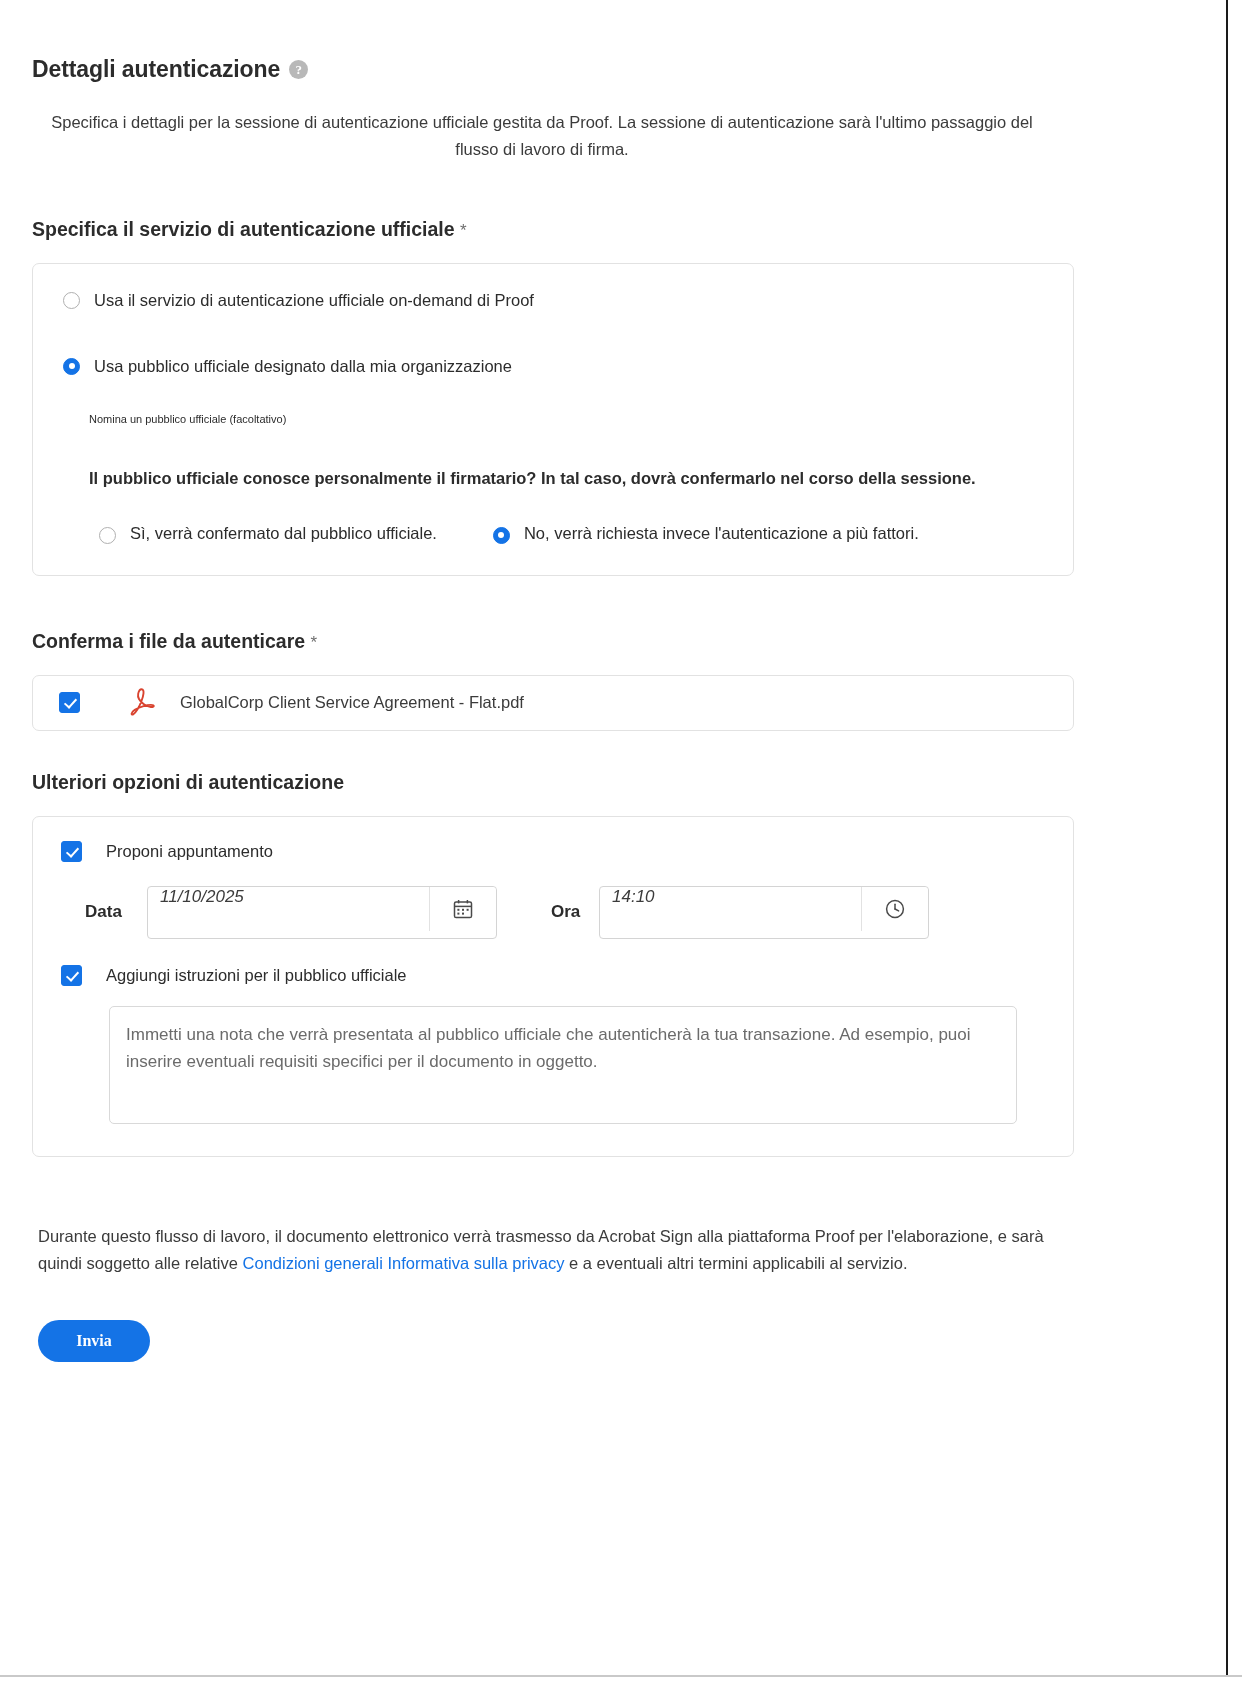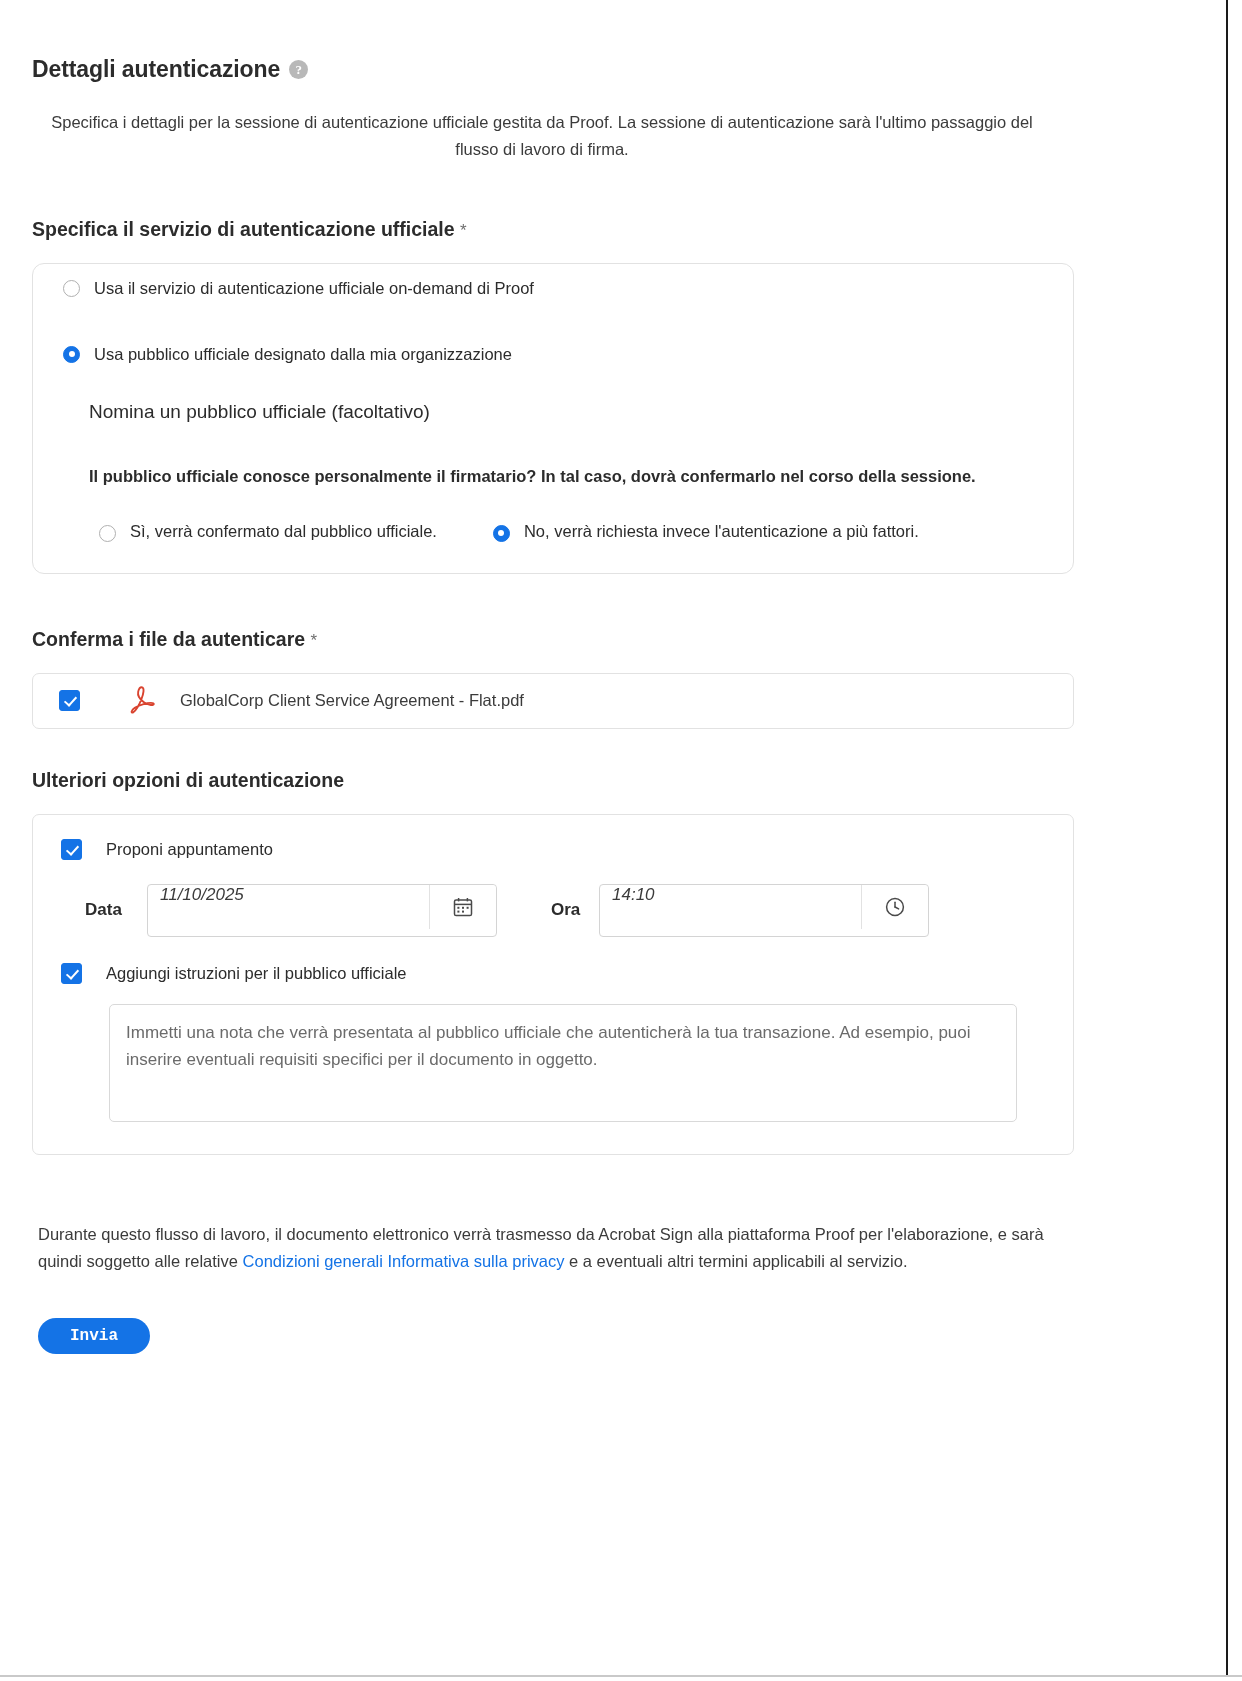--- a/index.html
+++ b/index.html
@@ -161,23 +161,23 @@
 
   .legal{
     font-size:16.5px;line-height:1.62;color:#3b3b3b;
     max-width:1035px;
   }
   .legal a{color:#1473e6;text-decoration:none;}
 
   .submit-btn{
     background:#1473e6;color:#fff;
     border:0;border-radius:22px;
-    font-family:Liberation Mono, monospace;
+    font-family:Liberation Serif, serif;
     font-size:16px;font-weight:bold;
-    padding:0 26px;height:36px;
+    padding:0 26px;height:42px;
     min-width:112px;
     cursor:pointer;
   }
 
   .pdf-icon{width:30px;height:34px;flex:0 0 auto;}
 </style>
 </head>
 <body>
 
 <div class="page-wrap">
@@ -191,34 +191,34 @@
       </h2>
 
       <p class="description">Specifica i dettagli per la sessione di autenticazione ufficiale gestita da Proof. La sessione di autenticazione sarà l'ultimo passaggio del flusso di lavoro di firma.</p>
 
       <div style="height:56px"></div>
       <h3 class="sub-title">
         <span>Specifica il servizio di autenticazione ufficiale</span>
         <span class="req-star">*</span>
       </h3>
 
-      <div class="panel" style="margin-top:22px;padding:14px 30px 30px 30px;border-radius:12px;">
+      <div class="panel" style="margin-top:22px;padding:26px 30px 30px 30px;">
 
         <div class="radio-row">
           <span class="radio"></span>
           <span class="radio-label">Usa il servizio di autenticazione ufficiale on-demand di Proof</span>
         </div>
 
         <div class="radio-row" style="margin-top:44px;">
           <span class="radio checked"></span>
           <span class="radio-label">Usa pubblico ufficiale designato dalla mia organizzazione</span>
         </div>
 
         <div style="display:flex;align-items:flex-end;gap:20px;margin:36px 0 0 26px;">
-          <span style="font-size:19px;color:#2c2c2c;padding-bottom:6px;">Nomina un pubblico ufficiale (facoltativo)</span>
+          <span style="font-size:11px;color:#2c2c2c;padding-bottom:6px;">Nomina un pubblico ufficiale (facoltativo)</span>
         </div>
 
         <div class="bold-q" style="margin:34px 0 0 26px;max-width:960px;">Il pubblico ufficiale conosce personalmente il firmatario? In tal caso, dovrà confermarlo nel corso della sessione.</div>
 
         <div style="display:flex;align-items:center;gap:12px;margin:32px 0 0 36px;">
           <div class="radio-row" style="align-items:center;">
             <span class="radio"></span>
             <span class="radio-label">Sì, verrà confermato dal pubblico ufficiale.</span>
           </div>
           <div class="radio-row" style="align-items:center;margin-left:44px;">

